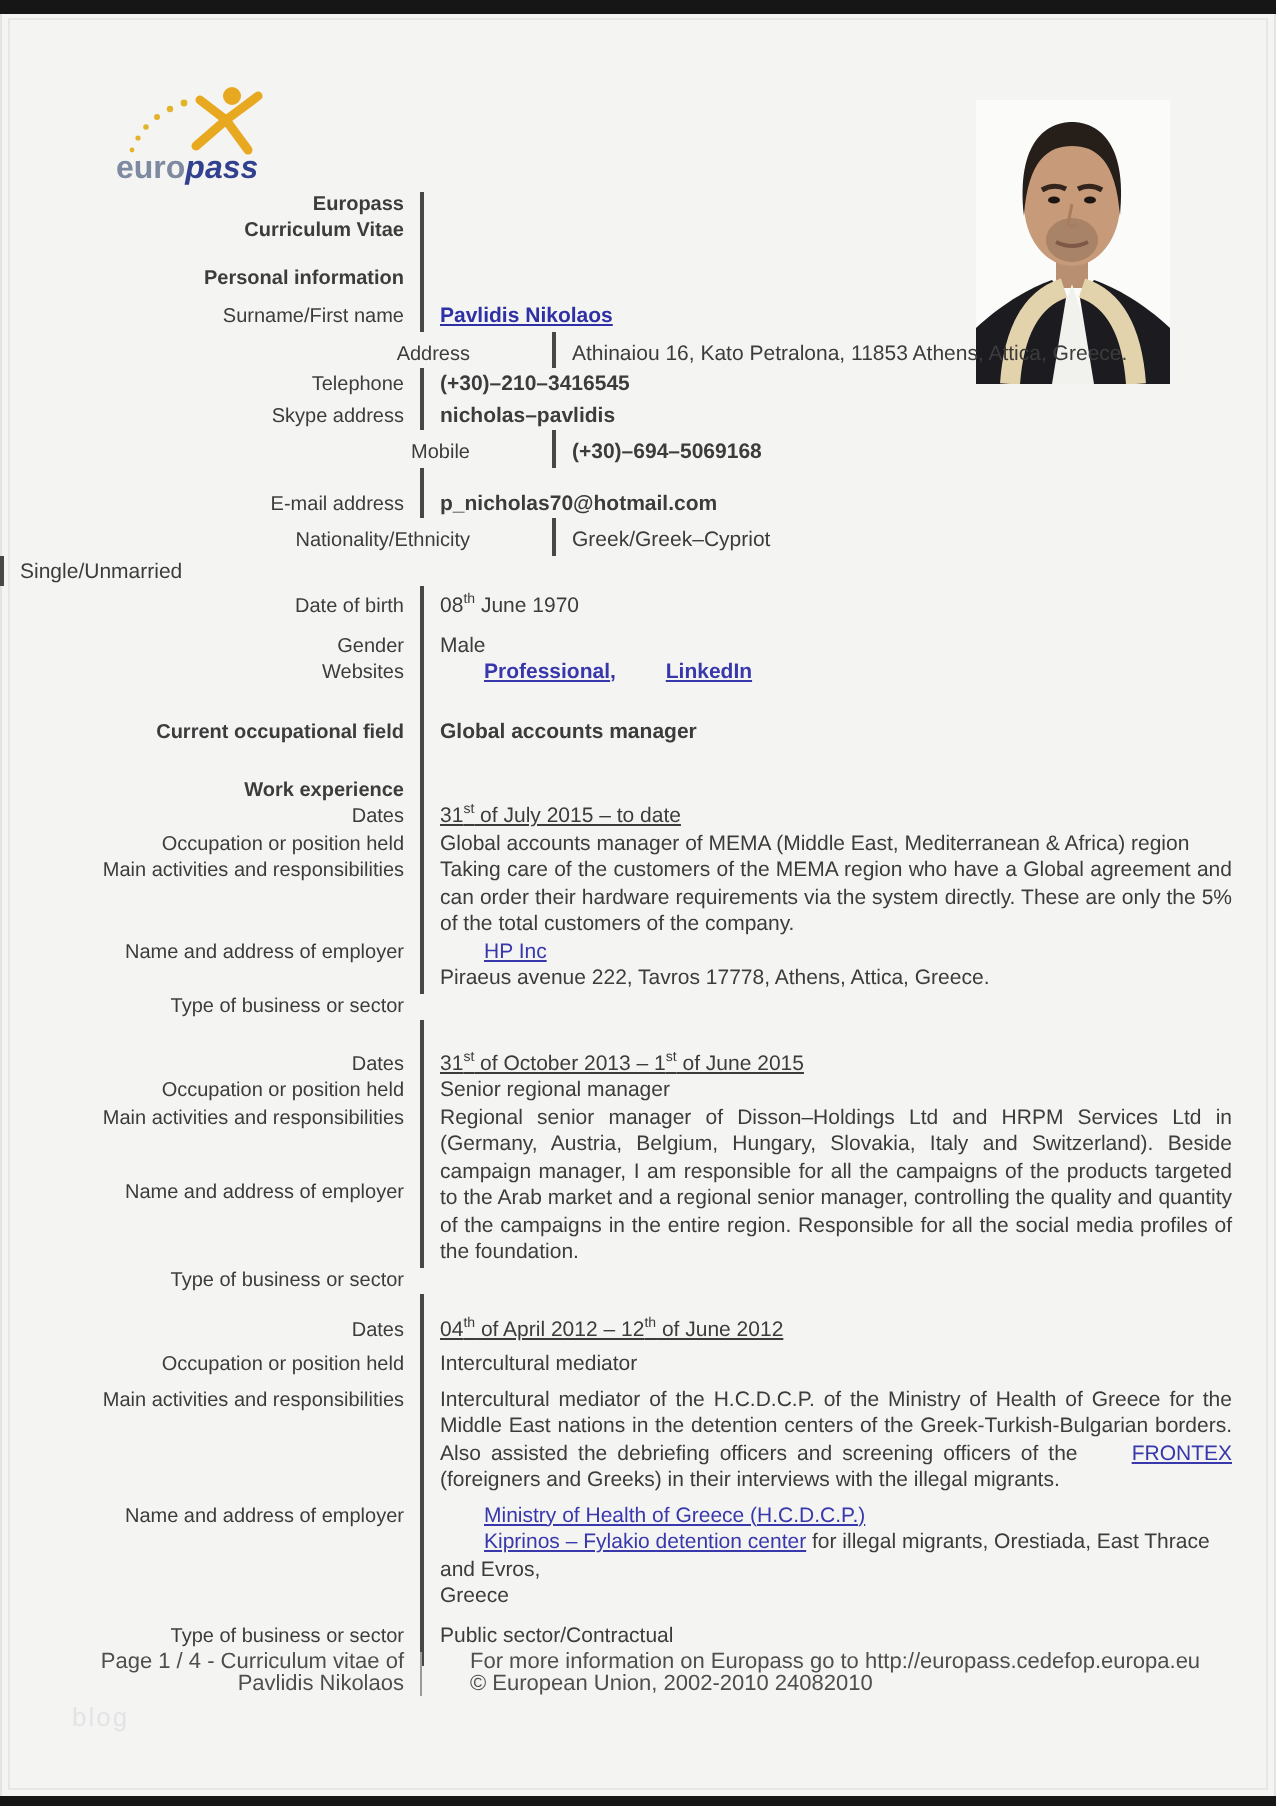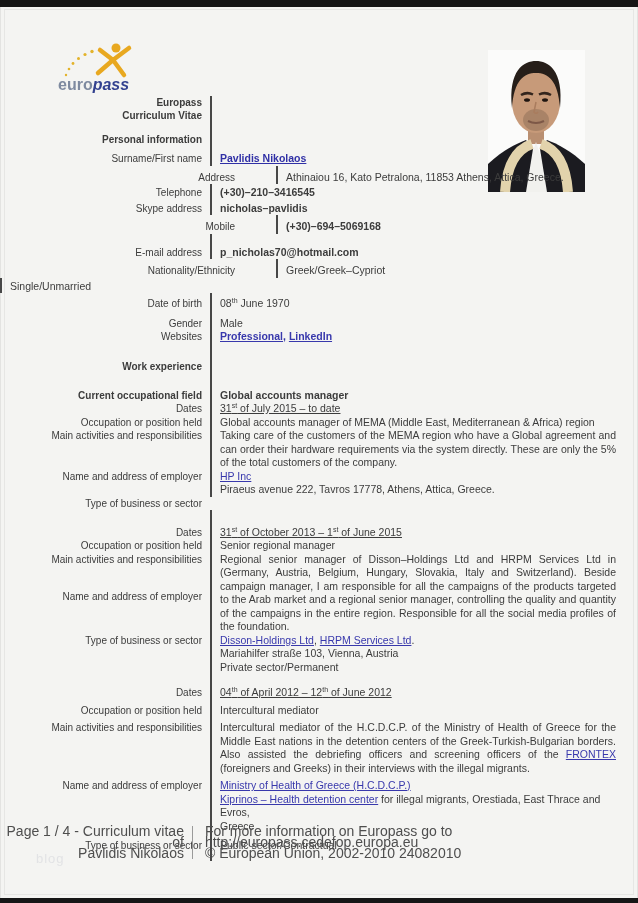--- a/index.html
+++ b/index.html
@@ -34,30 +34,30 @@
   .pt6 > .L, .pt6 > .V { padding-top:6px; }
   .pt12 > .L, .pt12 > .V { padding-top:12px; }
   .pt16 > .L, .pt16 > .V { padding-top:16px; }
   .pb8 > .L, .pb8 > .V { padding-bottom:8px; }
 
   .title { font-weight:bold; font-size:15.5px; line-height:19px; color:#1d1d1d; padding-bottom:11px; }
   .sec { font-weight:bold; font-size:12.5px; color:#232323;padding-left:16px; }
   .bold-val { font-weight:bold; font-size:12px; color:#232323; }
   .navy { color:#3333a3; font-weight:bold; }
   .name-link { color:#3030a6; font-weight:bold; text-decoration:underline; }
-  .lnk { color:#3838ac; text-decoration:underline; cursor:pointer; }
+  .lnk { color:#3838ac; text-decoration:underline; cursor:pointer;margin-left:22px; }
   .lnk.b { font-weight:bold; }
   .dates-u { text-decoration:underline; }
   sup, .sup { vertical-align:super; font-size:7px; line-height:0; }
   .just { text-align:justify; }
 
   
-  .footer { position:absolute; top:826px; left:0; width:628px; display:flex; font-size:14px; line-height:11px; color:#4e4e4e; }
+  .footer { position:absolute; top:826px; left:0; width:628px; display:flex; font-size:11px; line-height:11px; color:#4e4e4e; }
   .f-left { width:210px; text-align:right; padding-right:8px; }
-  .f-right { border-left:1px solid #9a9a9a; padding-left:12px; }
+  .f-right { border-left:1px solid #9a9a9a; padding-left:24px; }
 
   .watermark { position:absolute; top:851px; left:36px; font-size:13px; color:#e2e3e5; letter-spacing:1px; }
 </style>
 </head>
 <body>
 
 <div class="page">
   <div class="bar-top"></div>
   <div class="inner-line"></div>
 
@@ -155,27 +155,27 @@
     <div class="r pt6">
       <div class="L">Gender</div>
       <div class="V">Male</div>
     </div>
     <div class="r">
       <div class="L">Websites</div>
       <div class="V"><span class="lnk b">Professional</span><span class="navy">, </span><span class="lnk b">LinkedIn</span></div>
     </div>
 
     <div class="r pt16">
+      <div class="L sec">Current occupational field</div>
+      <div class="V bold-val">Global accounts manager</div>
+    </div>
+
+    <div class="r pt16">
       <div class="L sec">Work experience</div>
       <div class="V"></div>
-    </div>
-
-    <div class="r pt16">
-      <div class="L sec">Current occupational field</div>
-      <div class="V bold-val">Global accounts manager</div>
     </div>
 
     <div class="r">
       <div class="L">Dates</div>
       <div class="V"><span class="dates-u"><span>31</span><span class="sup">st</span><span> of July 2015 – to date</span></span></div>
     </div>
     <div class="r">
       <div class="L">Occupation or position held</div>
       <div class="V">Global accounts manager of MEMA (Middle East, Mediterranean &amp; Africa) region</div>
     </div>
@@ -204,44 +204,39 @@
     </div>
     <div class="r">
       <div class="L">
         <div>Main activities and responsibilities</div>
         <div style="padding-top:24px;">Name and address of employer</div>
       </div>
       <div class="V just">Regional senior manager of Disson–Holdings Ltd and HRPM Services Ltd in (Germany, Austria, Belgium, Hungary, Slovakia, Italy and Switzerland). Beside campaign manager, I am responsible for all the campaigns of the products targeted to the Arab market and a regional senior manager, controlling the quality and quantity of the campaigns in the entire region. Responsible for all the social media profiles of the foundation.</div>
     </div>
     <div class="r">
       <div class="L">Type of business or sector</div>
-      <div class="V">
-        <div><span class="lnk">Disson-Holdings Ltd</span><span>, </span><span class="lnk">HRPM Services Ltd</span><span>.</span></div>
-        <div>Mariahilfer straße 103, Vienna, Austria</div>
-        <div>Private sector/Permanent</div>
-      </div>
     </div>
 
     <div class="r pt12">
       <div class="L">Dates</div>
       <div class="V"><span class="dates-u"><span>04</span><span class="sup">th</span><span> of April 2012 – 12</span><span class="sup">th</span><span> of June 2012</span></span></div>
     </div>
     <div class="r pt4">
       <div class="L">Occupation or position held</div>
       <div class="V">Intercultural mediator</div>
     </div>
     <div class="r pt4">
       <div class="L">Main activities and responsibilities</div>
       <div class="V just"><span>Intercultural mediator of the H.C.D.C.P. of the Ministry of Health of Greece for the Middle East nations in the detention centers of the Greek-Turkish-Bulgarian borders. Also assisted the debriefing officers and screening officers of the </span><span class="lnk">FRONTEX</span><span> (foreigners and Greeks) in their interviews with the illegal migrants.</span></div>
     </div>
     <div class="r pt4">
       <div class="L">Name and address of employer</div>
       <div class="V">
         <div><span class="lnk">Ministry of Health of Greece (H.C.D.C.P.)</span></div>
-        <div><span class="lnk">Kiprinos – Health detention center</span><span> for illegal migrants, Orestiada, East Thrace and Evros,</span></div>
+        <div><span class="lnk">Kiprinos – Fylakio detention center</span><span> for illegal migrants, Orestiada, East Thrace and Evros,</span></div>
         <div>Greece</div>
       </div>
     </div>
     <div class="r pt6 pb8">
       <div class="L">Type of business or sector</div>
       <div class="V">Public sector/Contractual</div>
     </div>
 
   </div>
 

